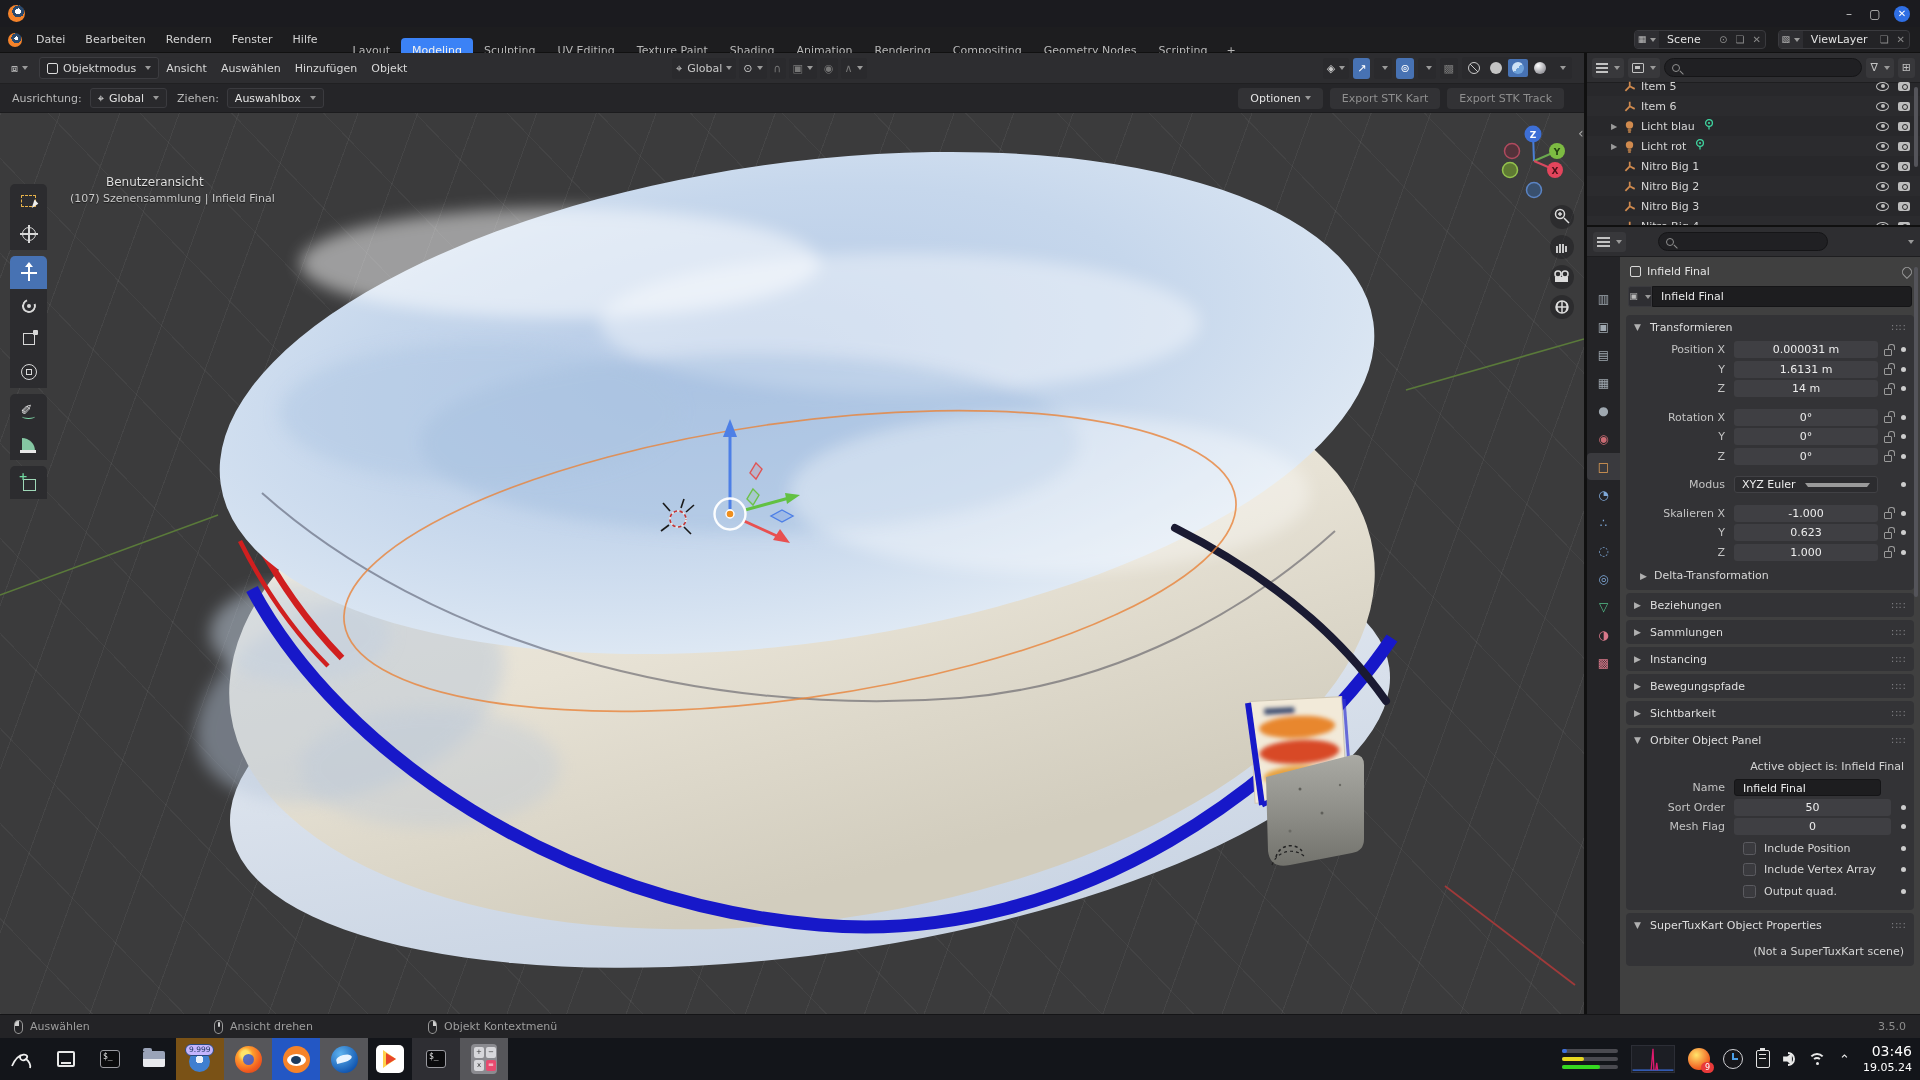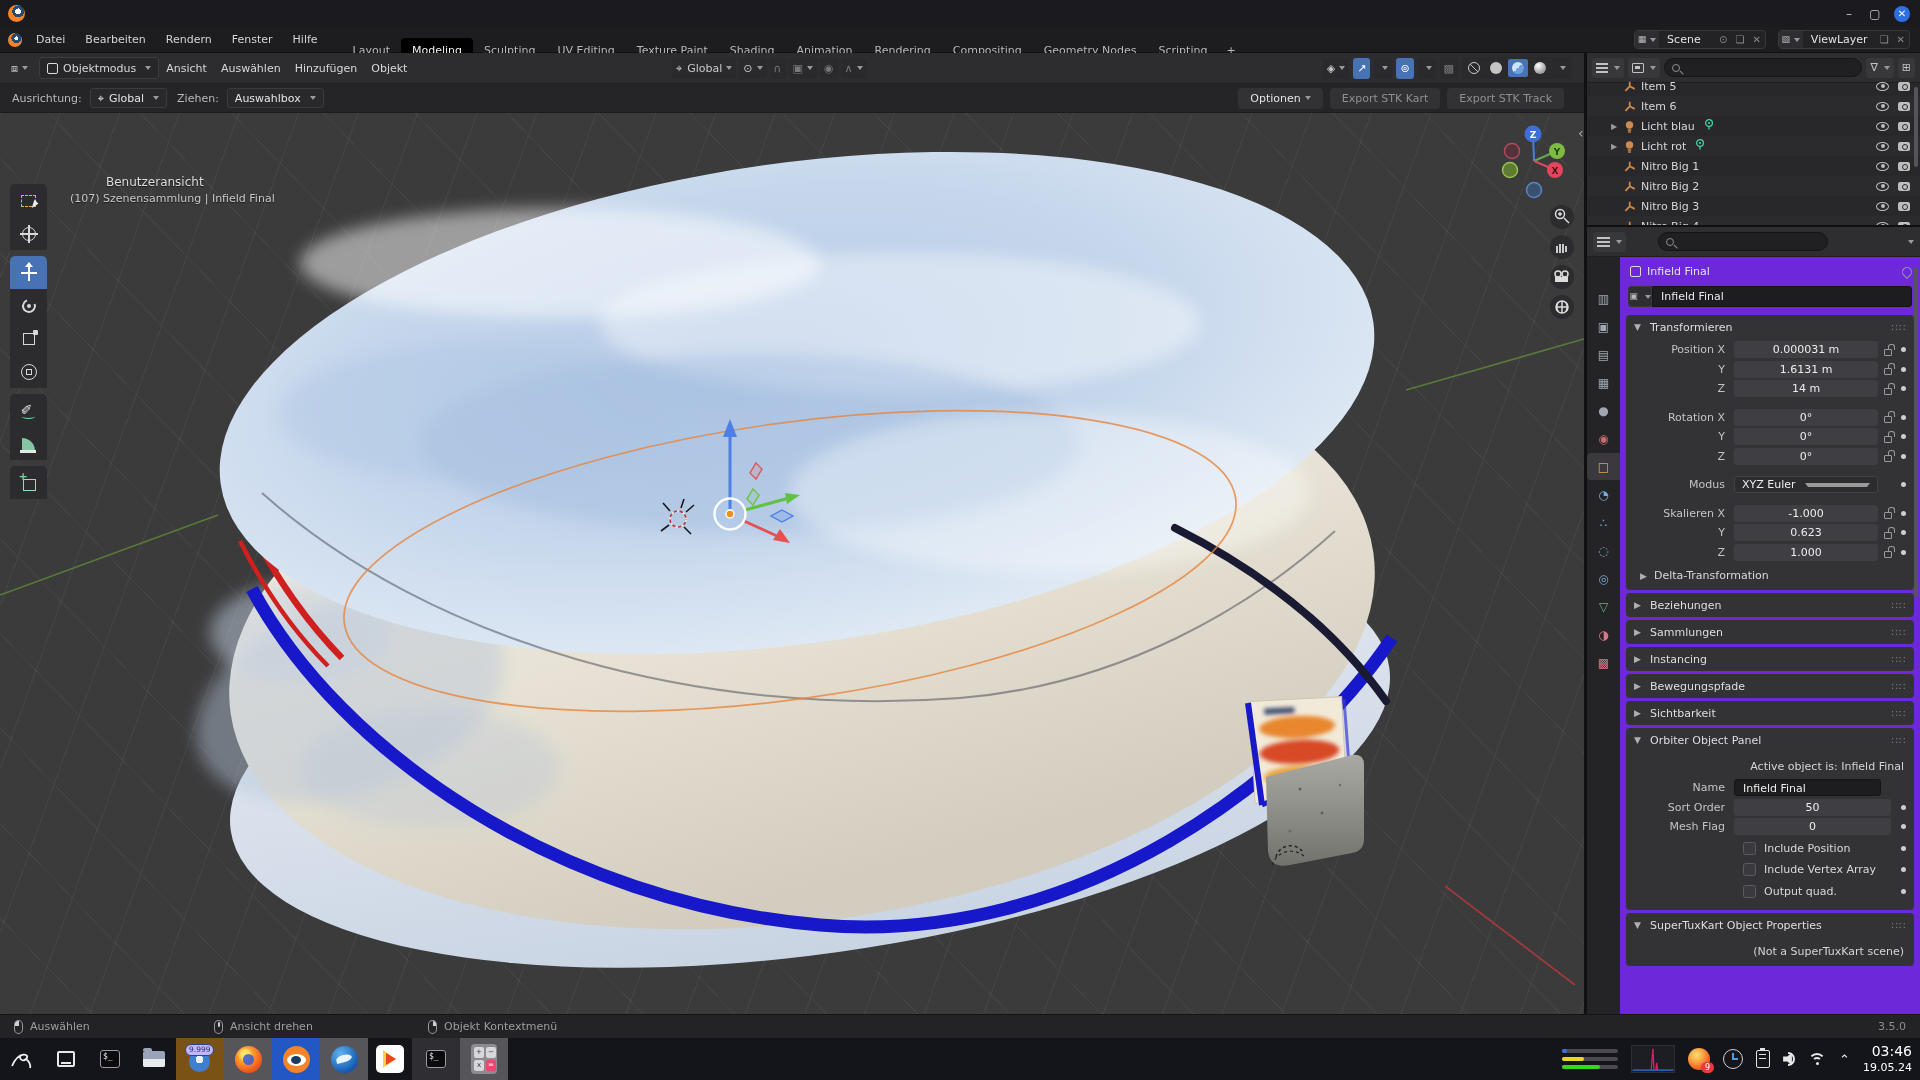--- a/index.html
+++ b/index.html
@@ -17,21 +17,21 @@
   .wclose { width:16px; height:16px; border-radius:50%; background:#2f6fe4; color:#fff; font-size:10px;
     display:flex; align-items:center; justify-content:center; }
 
   
   .menubar { position:absolute; left:0; top:27px; width:1920px; height:26px; background:#1d1d1f;
     display:flex; align-items:center; border-bottom:1px solid #111; }
   .blogo2 { width:14px; height:14px; border-radius:50%; background:radial-gradient(circle at 60% 38%, #fff 0 2px, #2a4a6e 2px 5px, #f5832a 5px 100%); margin:0 4px 0 8px; }
   .menu-item { padding:0 10px; height:20px; line-height:20px; color:#d4d4d4; border-radius:3px; }
   .ws-tabs { display:flex; margin-left:14px; align-items:center; height:26px;margin-top:22px; }
   .ws-tab { padding:0 11px; height:26px; line-height:26px; color:#b8b8b8; }
-  .ws-tab.active { background:#000000; color:#efefef; border-radius:4px 4px 0 0; }
+  .ws-tab.active { background:#3b82f6; color:#efefef; border-radius:4px 4px 0 0; }
   .ws-add { color:#b8b8b8; padding:0 8px; }
   .mb-right { position:absolute; right:10px; display:flex; gap:12px; align-items:center; }
   .id-block { display:flex; align-items:center; background:#232326; border:1px solid #3a3a3e; border-radius:4px; height:19px; }
   .id-icon { width:24px; text-align:center; color:#bbb; background:#2e2e32; border-radius:3px 0 0 3px; height:17px; line-height:17px; font-size:9px; }
   .id-text { padding:0 8px; color:#e2e2e2; min-width:56px; }
   .id-btn { color:#8a8a8a; padding:0 4px; font-size:10px; }
   .dd { width:0; height:0; border-left:3px solid transparent; border-right:3px solid transparent;
     border-top:4px solid #9a9a9a; display:inline-block; margin-left:4px; }
 
   
@@ -131,21 +131,21 @@
   .ol-row.has_light_data .ol-ldata { visibility:visible; }
   .ol-right { margin-left:auto; display:flex; gap:9px; padding-right:10px; align-items:center; }
   .eye { width:13px; height:9px; border:1.2px solid #bdbdbd; border-radius:50%; position:relative; }
   .eye::after { content:''; position:absolute; inset:1.5px 3.5px; background:#bdbdbd; border-radius:50%; }
   .cam { width:12px; height:9px; background:#bdbdbd; border-radius:2px; position:relative; }
   .cam::before { content:''; position:absolute; left:3.5px; top:2px; width:4px; height:4px; border:1px solid #2a2a2a; border-radius:50%; }
   .scrollv { position:absolute; right:2px; width:4px; border-radius:2px; background:#54545a; }
 
   .properties { position:absolute; left:1587px; top:227px; width:333px; height:787px; background:#2a2a2d; }
   .pr-header { height:30px; background:#2e2e31; display:flex; align-items:center; padding:0 6px; gap:6px; border-bottom:1px solid #1e1e20; }
-  .pr-body { position:absolute; left:33px; top:30px; right:0; bottom:0; background:#6d28d9; overflow:hidden; }
+  .pr-body { position:absolute; left:33px; top:30px; right:0; bottom:0; background:#404040; overflow:hidden; }
   .tabcol { position:absolute; left:0; top:30px; width:33px; bottom:0; background:#242427; display:flex; flex-direction:column; align-items:stretch; padding-top:28px; gap:1px; }
   .ptab { height:27px; display:flex; align-items:center; justify-content:center; font-size:12px; }
   .ptab.active { background:#3a3a3e; border-radius:4px 0 0 4px; }
   .crumb { display:flex; align-items:center; padding:8px 8px 4px 10px; color:#e2e2e2; gap:6px; }
   .objico { width:11px; height:11px; border:1.3px solid #d8d8d8; border-radius:2px; flex:none; }
   .pin { margin-left:auto; width:10px; height:10px; border:1.4px solid #9a9a9a; border-radius:50% 50% 50% 0; transform:rotate(-45deg); }
   .namerow { display:flex; align-items:center; margin:4px 8px 8px 8px; gap:0; }
   .namerow .id-icon { border:1px solid #3a3a3e; display:flex; align-items:center; justify-content:center; gap:3px; height:21px; }
   .nameinput { flex:1; background:#1d1d1f; border:1px solid #151517; border-radius:0 3px 3px 0; height:21px; line-height:19px; padding:0 8px; color:#e8e8e8; }
   .panel { background:#333336; border-radius:4px; margin:0 6px 3px 6px; }

